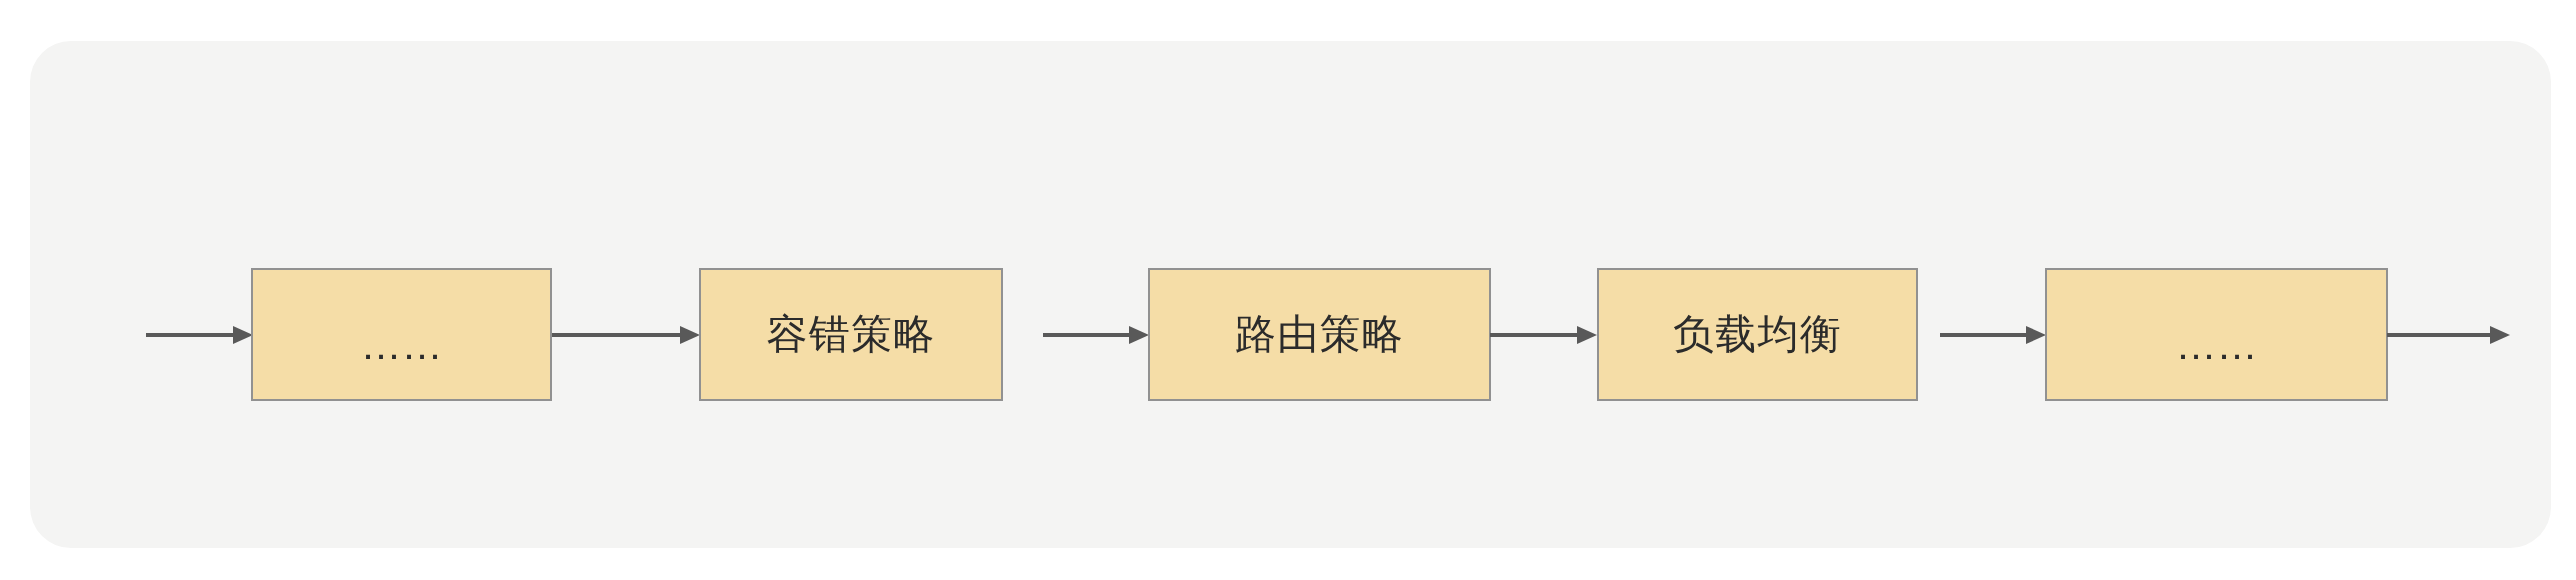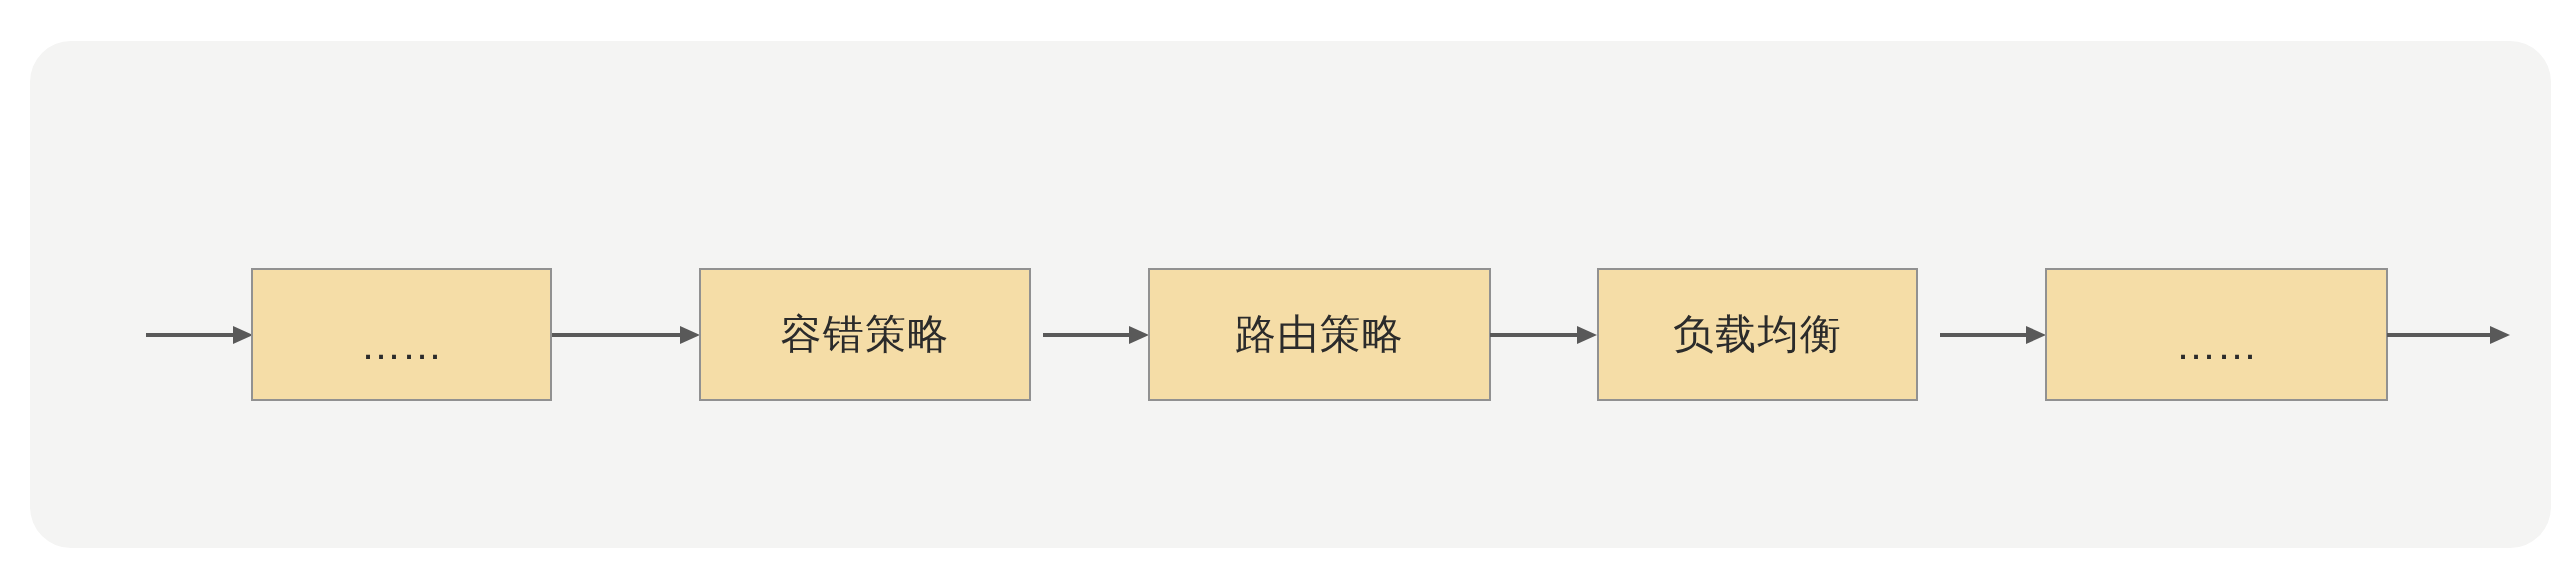--- a/index.html
+++ b/index.html
@@ -54,21 +54,21 @@
     font-weight: 400;
   }
   .flow-box .box-label.ellipsis {
     font-size: 41px;
     letter-spacing: 0px;
     position: relative;
     top: 10.6px;
   }
 
   .box-1 { left: 221px;  width: 301px; }
-  .box-2 { left: 669px; width: 332px; }
+  .box-2 { left: 669px; width: 304px; }
   .box-3 { left: 1118px; width: 343px; }
   .box-4 { left: 1567px; width: 321px; }
   .box-5 { left: 2015px; width: 343px; }
 
   
   .arrow {
     position: absolute;
     top: 285px;
     height: 18.5px;
   }

